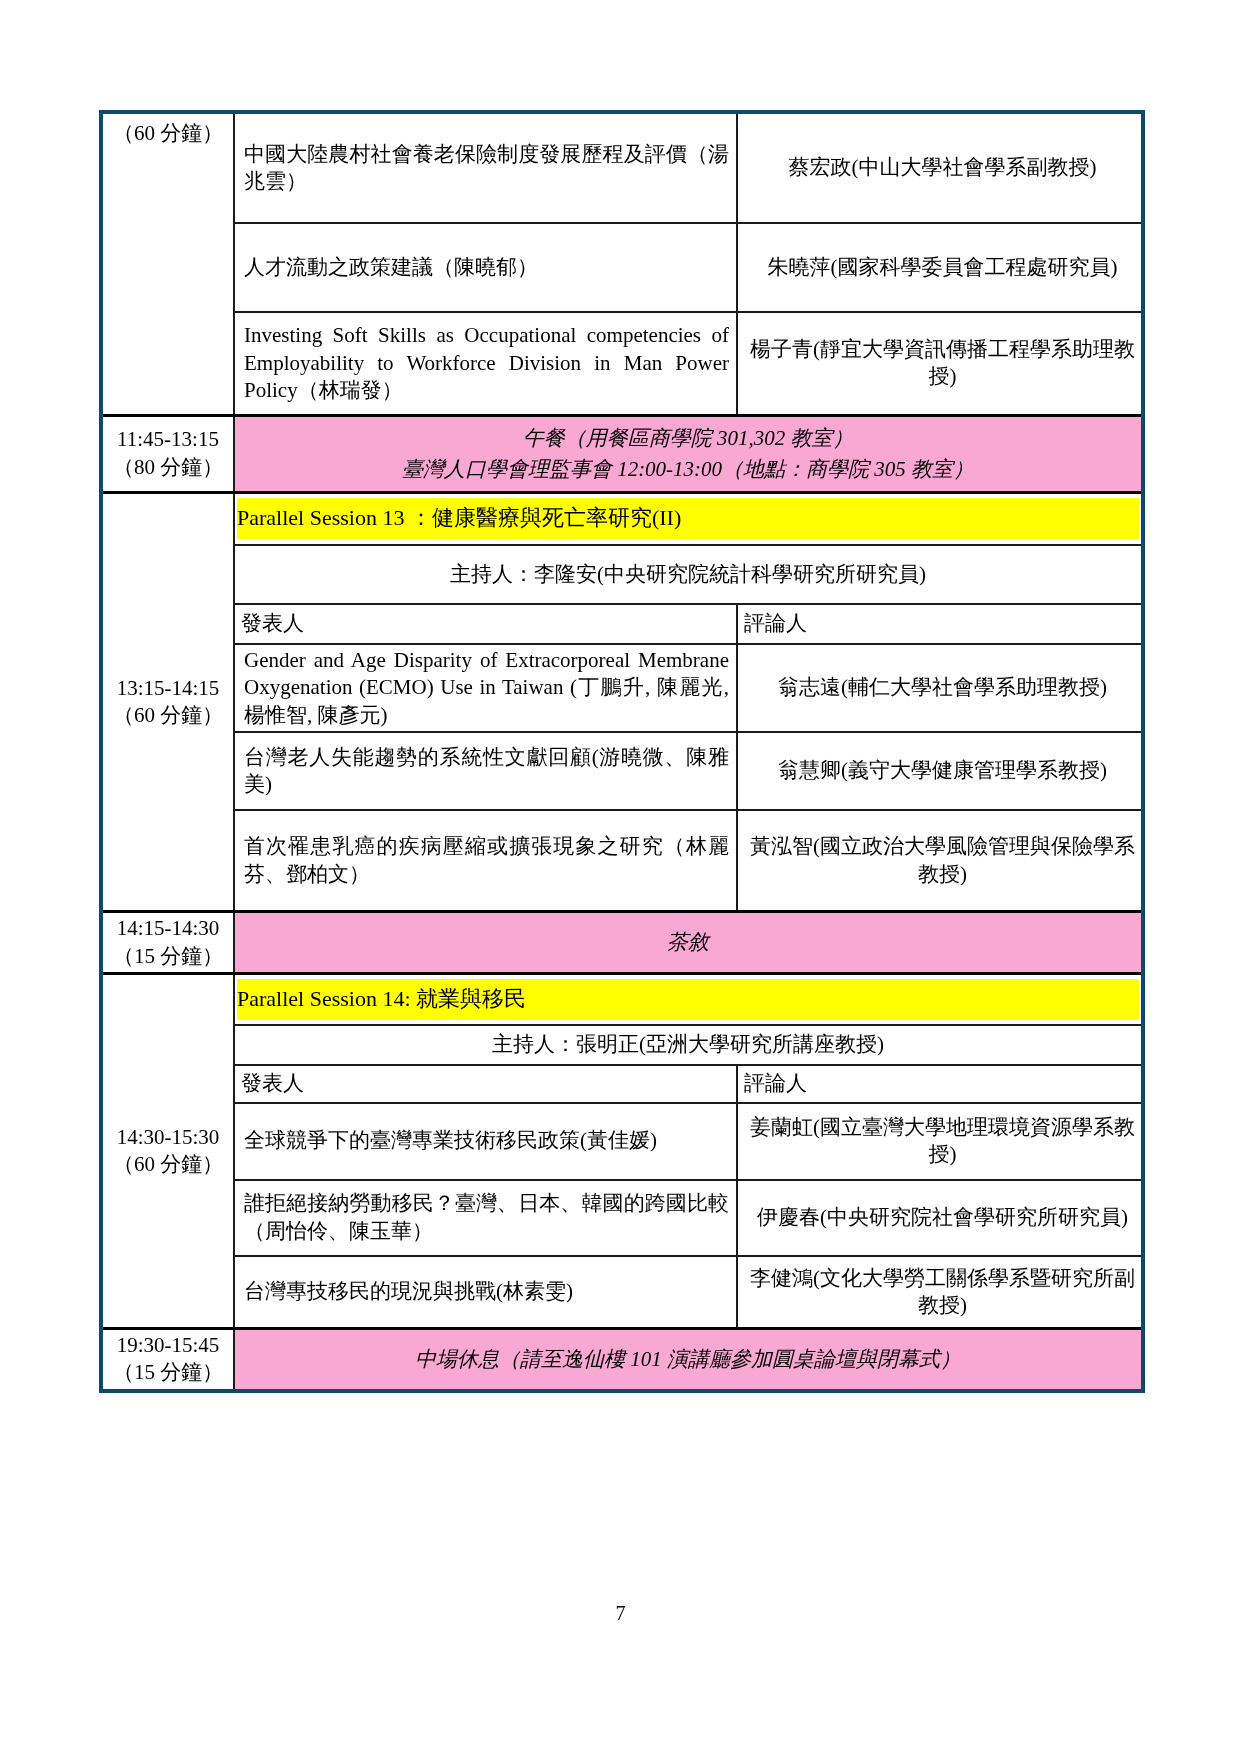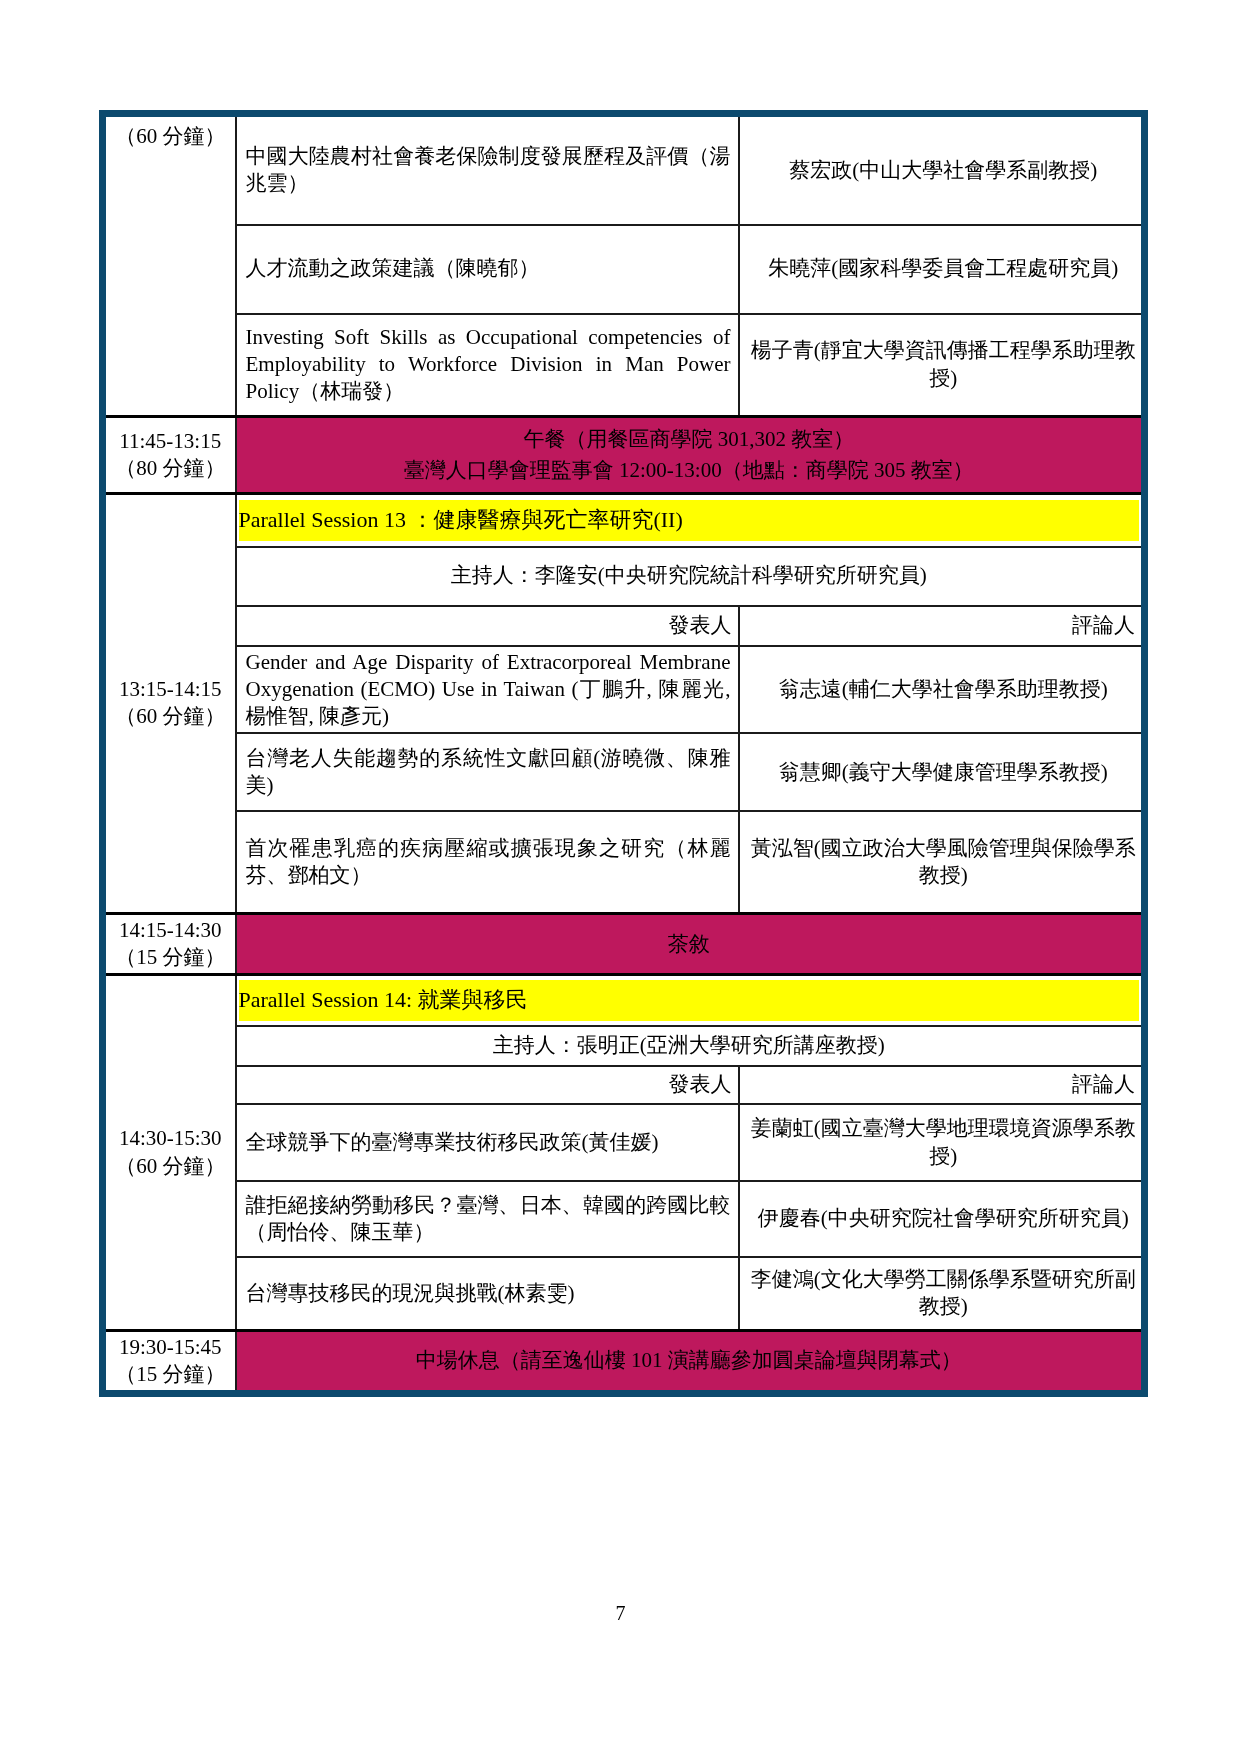--- a/index.html
+++ b/index.html
@@ -5,45 +5,45 @@
   html,body { margin:0; padding:0; background:#e8e8e8; }
   .page {
     position:relative; width:1241px; height:1755px;
     background:#ffffff; margin:0 auto; overflow:hidden;
     font-family:"Liberation Serif","DejaVu Serif",serif;
     color:#000;
   }
   table.schedule {
     position:absolute; left:99px; top:110px; width:1042px;
     border-collapse:collapse; table-layout:fixed;
-    border:7px solid #0c4a6e;
+    border:4px solid #0c4a6e;
   }
   col.c-time { width:133px; }
   col.c-title { width:503px; }
   col.c-comm { width:406px; }
   td {
     border:2px solid #1b1b1b;
     font-size:21px; line-height:1.3;
     padding:2px 6px; vertical-align:middle;
     overflow:hidden;
   }
   tr.sep > td { border-top-width:3px; border-top-color:#000; }
   .time-cell { text-align:center; }
   .time-cell.top { vertical-align:top; padding-top:6px; }
   .title-cell { text-align:justify; padding-left:9px; padding-right:7px; }
   .commenter-cell { text-align:center; padding-left:10px; padding-right:4px; }
-  .break-cell { background:#be185d; text-align:center; }
+  .break-cell { background:#f9a8d4; text-align:center;font-style:italic; }
   .break-cell .bl { line-height:31px; }
   .session-cell { padding:4px 2px; background:#ffffff; }
   .session-band {
     background:#FFFF00; 
     font-size:22px; padding:6px 0;
   }
   .chair-cell { text-align:center; }
-  .subheader-cell { text-align:right; }
+  .subheader-cell { text-align:left; }
   
   tr.h-a1 { height:111px; } tr.h-a2 { height:89px; }  tr.h-a3 { height:103px; }
   tr.h-b  { height:77px; }
   tr.h-c0 { height:53px; }  tr.h-c1 { height:59px; }  tr.h-c2 { height:40px; }
   tr.h-c3 { height:83px; } tr.h-c4 { height:78px; }  tr.h-c5 { height:102px; }
   tr.h-d  { height:61px; }
   tr.h-e0 { height:45px; }  tr.h-e1 { height:40px; }  tr.h-e2 { height:38px; }
   tr.h-e3 { height:77px; }  tr.h-e4 { height:76px; }  tr.h-e5 { height:73px; }
   tr.h-f  { height:60px; }
   .page-number {

